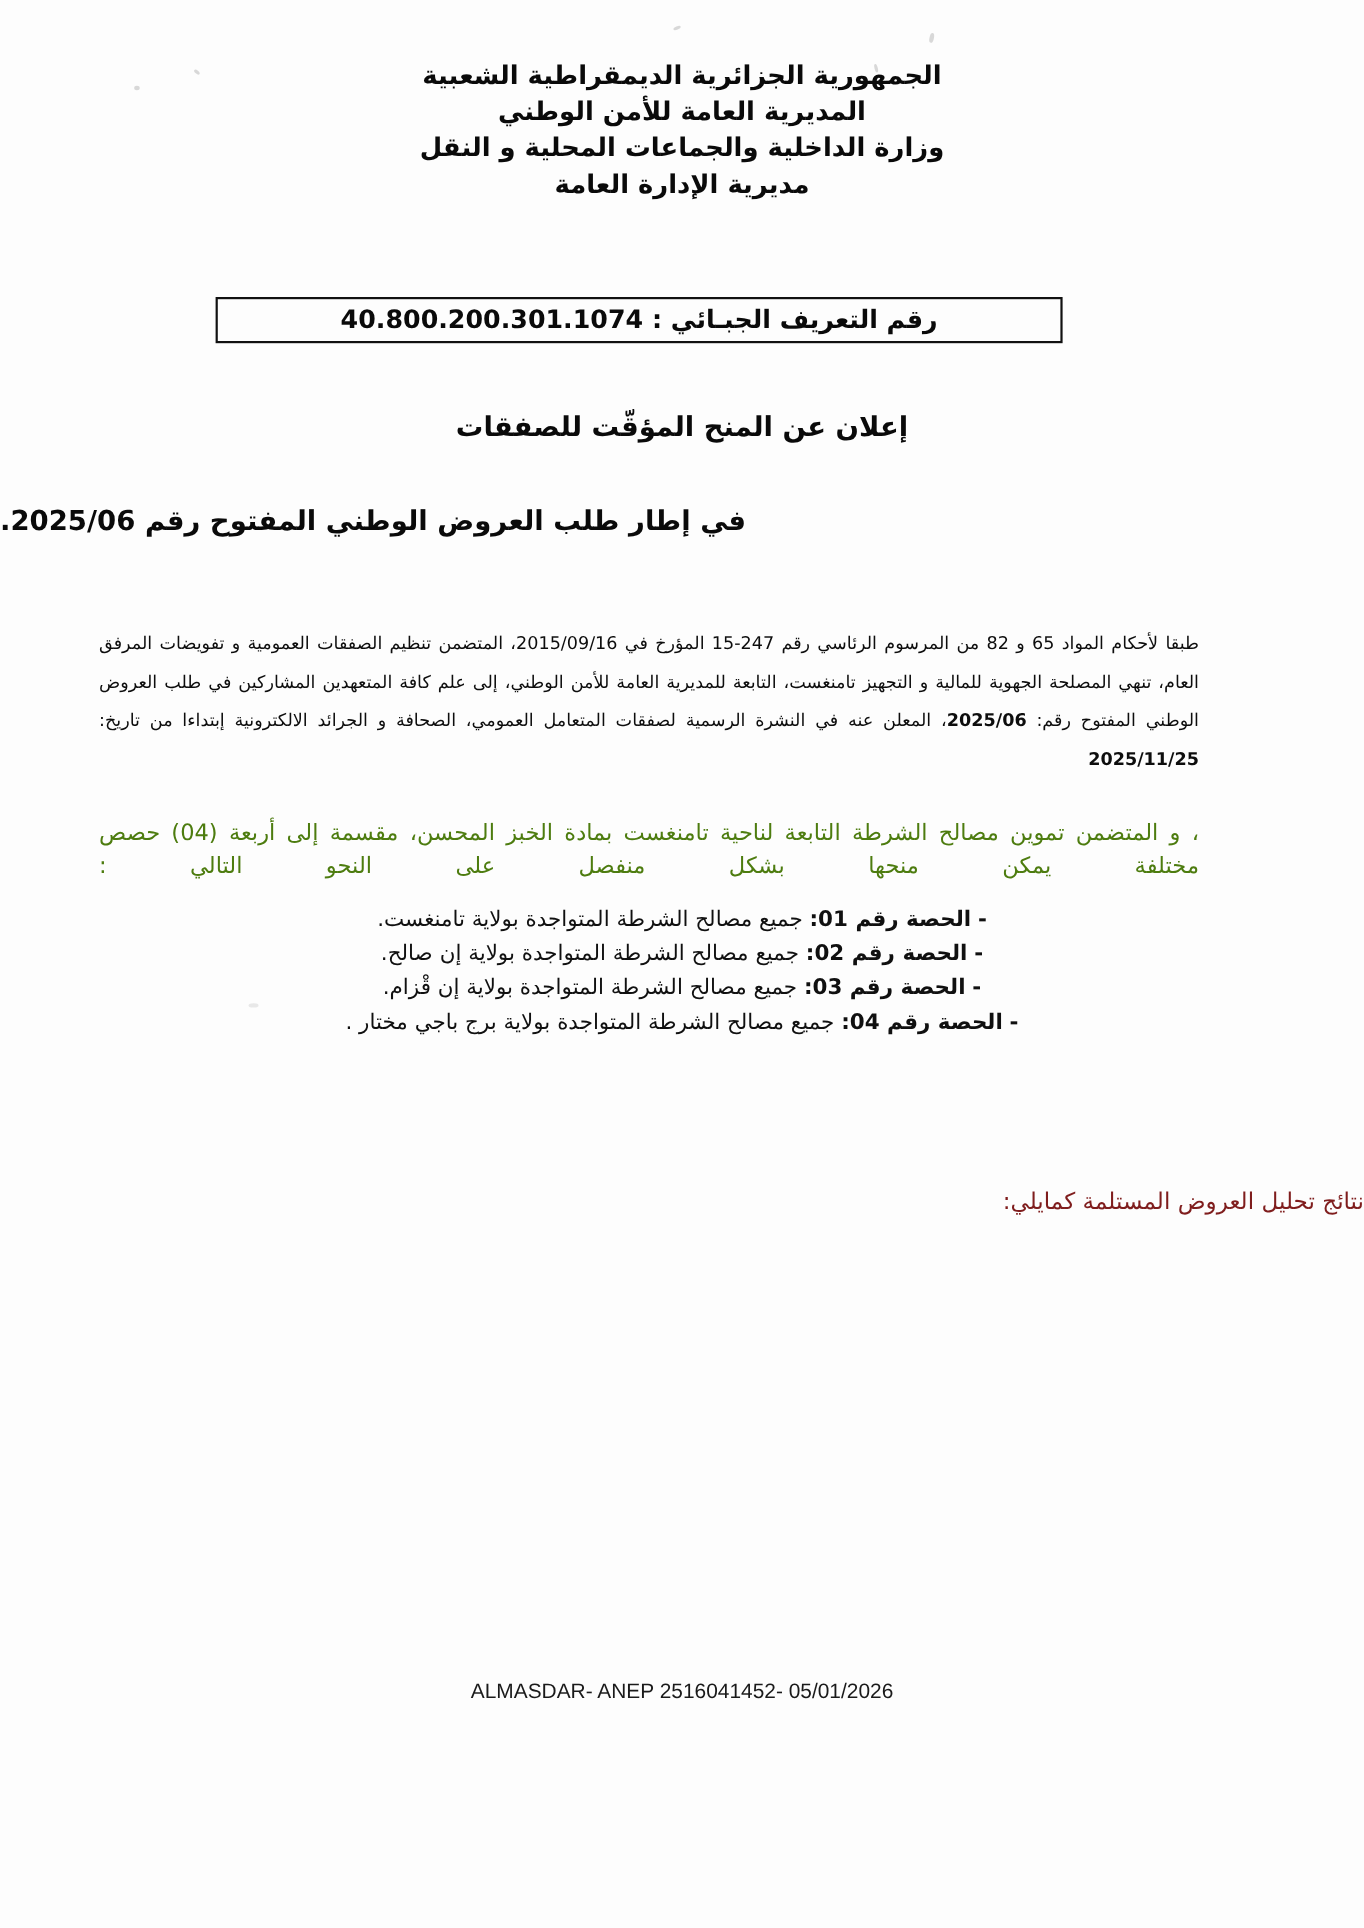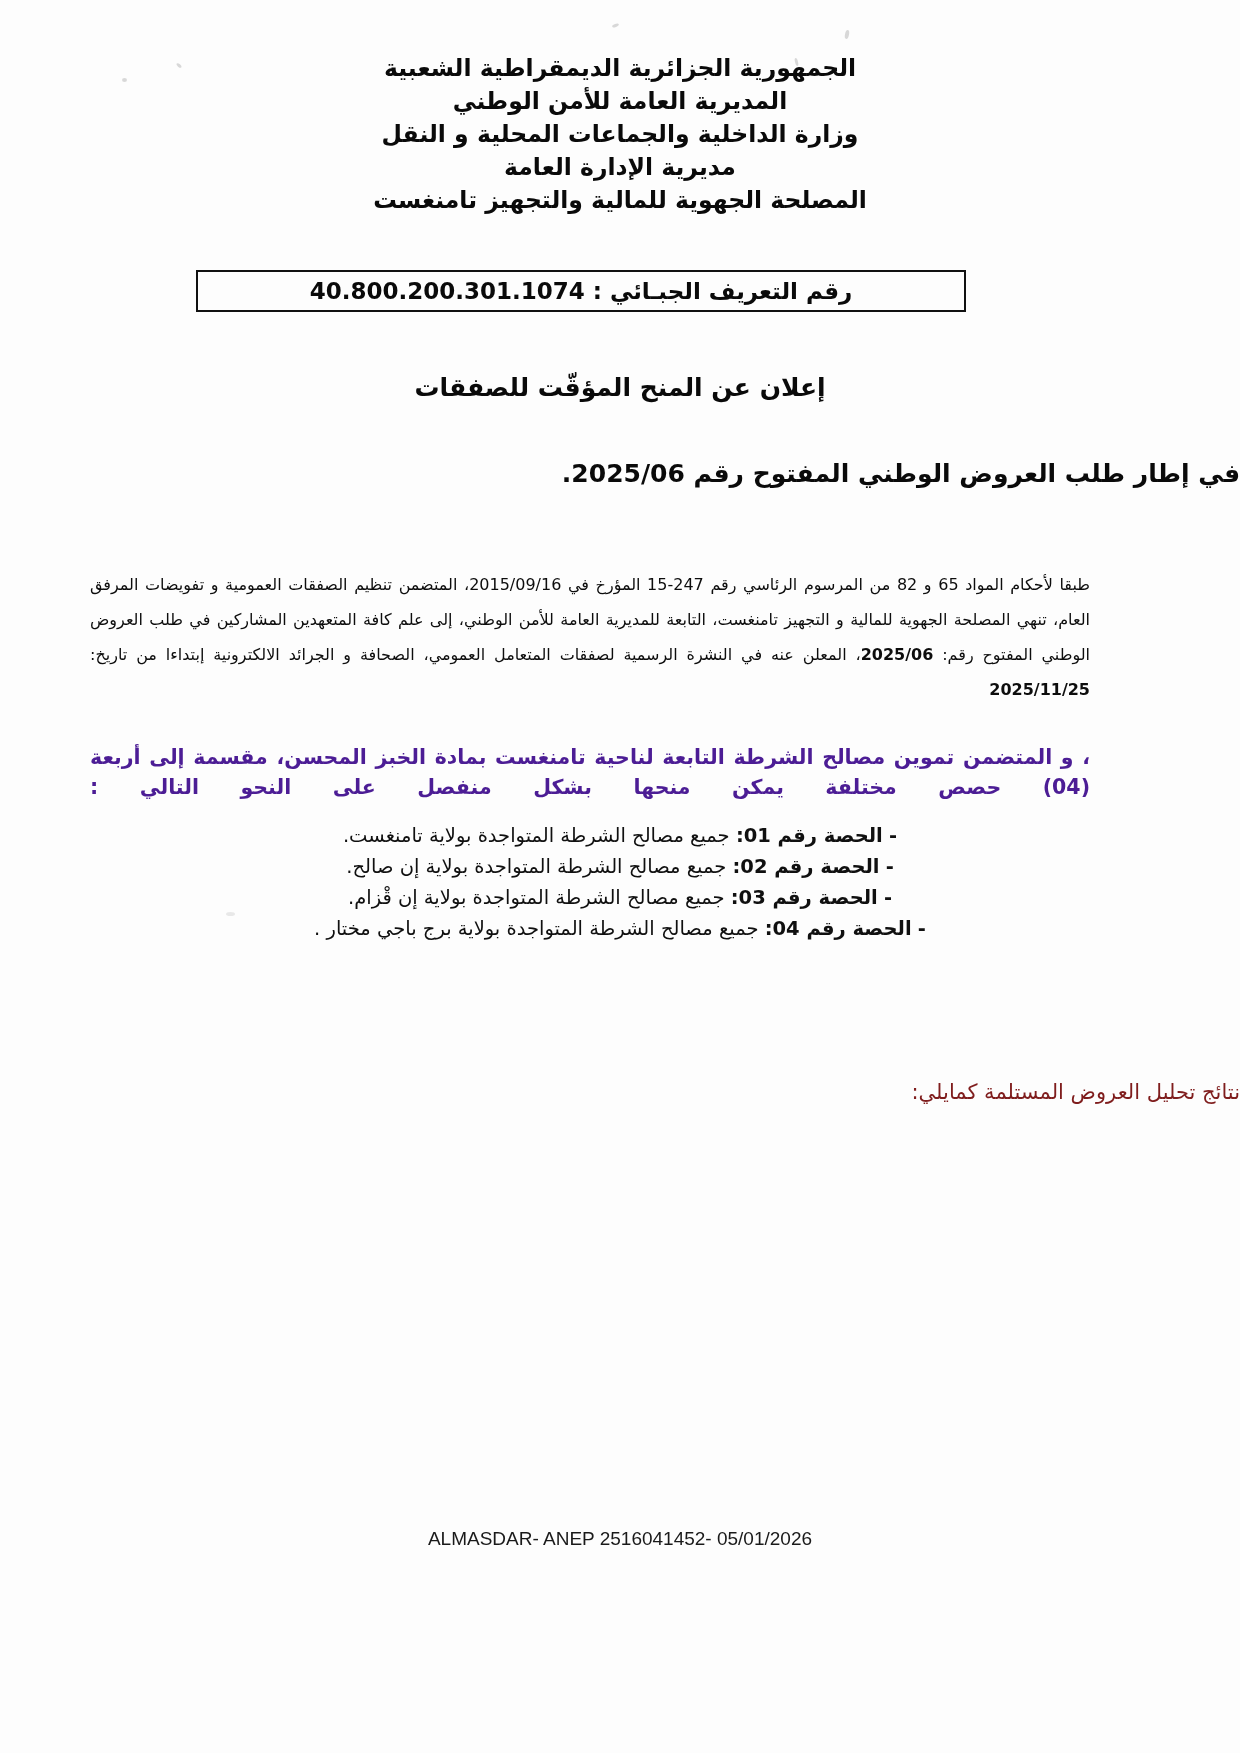--- a/index.html
+++ b/index.html
@@ -84,21 +84,21 @@
     text-align: center;
     font-weight: bold;
     font-size: 25px;
     color: #0a0a0a;
   }
   .title-sub {
     position: absolute;
     top: 459px;
     left: 0;
     right: 0;
-    text-align: right;
+    text-align: left;
     font-weight: bold;
     font-size: 25px;
     color: #0a0a0a;
   }
 
   
   .body-block {
     position: absolute;
     top: 567px;
     left: 90px;
@@ -112,24 +112,24 @@
   .body-block .bold {
     font-weight: bold;
   }
   .body-tail {
     position: absolute;
     top: 742px;
     left: 90px;
     width: 1000px;
     text-align: justify;
     text-align-last: justify;
-    font-weight: bold;
+    font-weight: normal;
     font-size: 20.5px;
     line-height: 30px;
-    color: #4c1d95;
+    color: #4d7c0f;
   }
 
   
   .lots {
     position: absolute;
     top: 820px;
     left: 0;
     right: 0;
     text-align: center;
   }
@@ -181,21 +181,20 @@
   <span class="speckle sp3"></span>
   <span class="speckle sp4"></span>
   <span class="speckle sp5"></span>
   <span class="speckle sp6"></span>
 
   <div class="header">
     <div class="header-line">الجمهورية الجزائرية الديمقراطية الشعبية</div>
     <div class="header-line">المديرية العامة للأمن الوطني</div>
     <div class="header-line">وزارة الداخلية والجماعات المحلية و النقل</div>
     <div class="header-line">مديرية الإدارة العامة</div>
-    <div class="header-line">المصلحة الجهوية للمالية والتجهيز تامنغست</div>
   </div>
 
   <div class="taxid-box">
     <span class="taxid-text">رقم التعريف الجبـائي : 40.800.200.301.1074</span>
   </div>
 
   <div class="title-main">إعلان عن المنح المؤقّت للصفقات</div>
   <div class="title-sub">في إطار طلب العروض الوطني المفتوح رقم 2025/06.</div>
 
   <div class="body-block">

